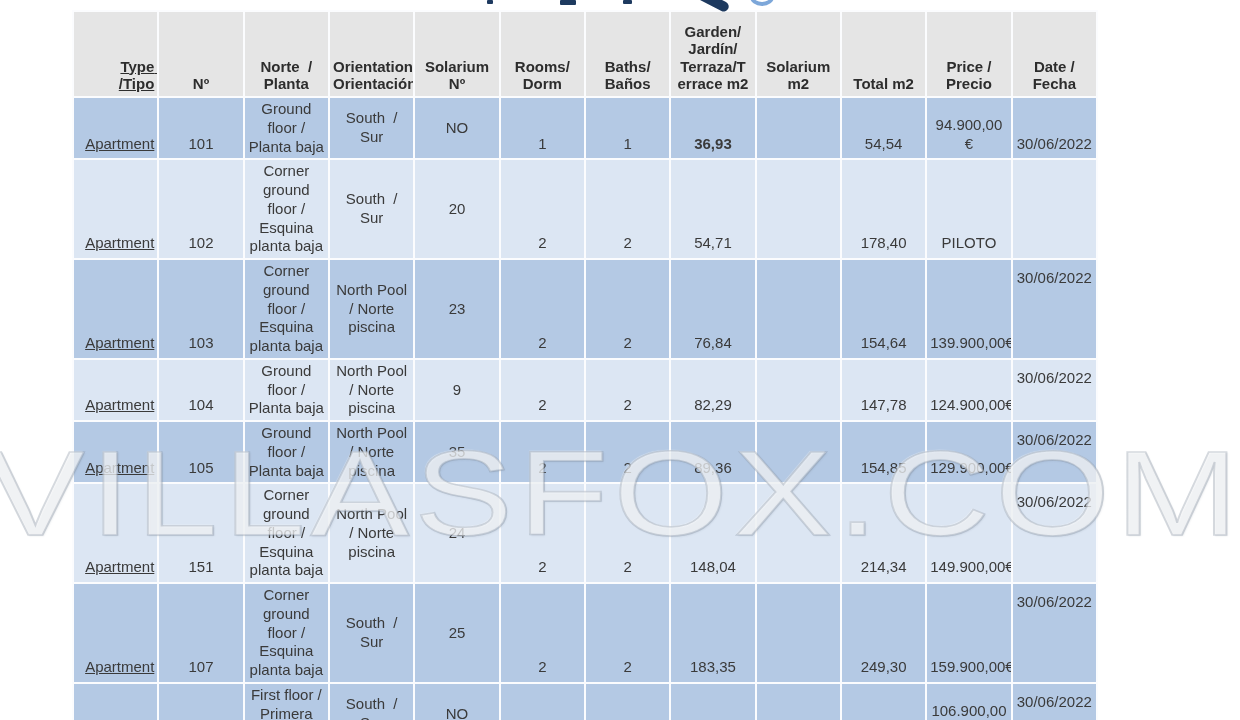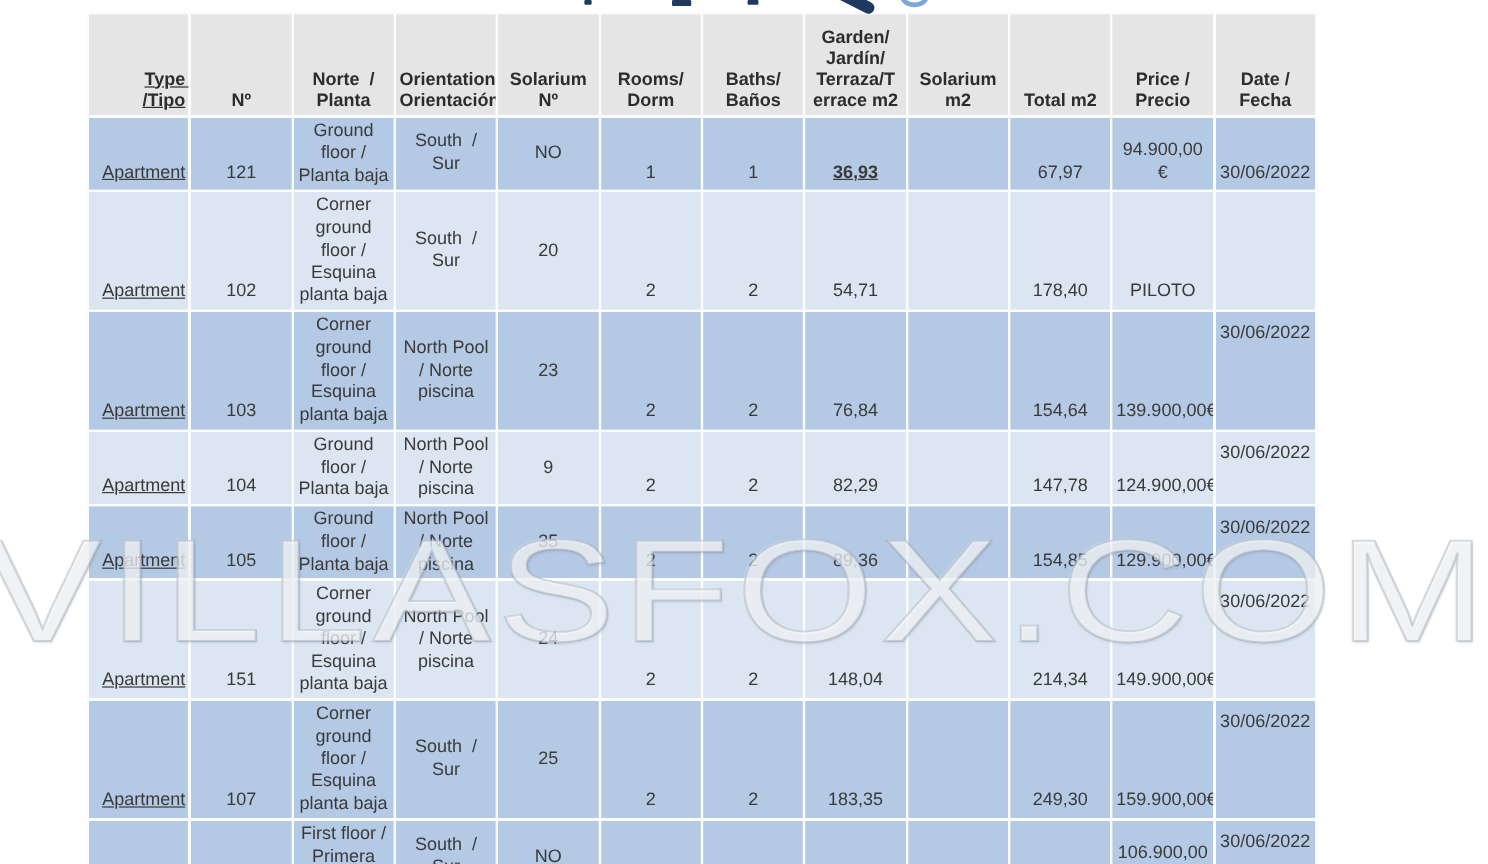--- a/index.html
+++ b/index.html
@@ -36,21 +36,21 @@
     background:#e5e5e5; color:#2d2d2d;
     font-weight:bold; vertical-align:bottom;
     height:86px; padding-bottom:4px; line-height:1.15;
   }
   tbody tr.dark td  { background:#b4c9e4; }
   tbody tr.light td { background:#dce6f3; }
   td.v-bottom { vertical-align:bottom; padding-bottom:5px; }
   td.v-middle { vertical-align:middle; }
   td.v-top    { vertical-align:top; padding-top:9px; }
   th.col-type, td.col-type { text-align:right; padding-left:8px;text-decoration:underline; }
-  td.bold { font-weight:bold;text-decoration:underline; }
+  td.bold { font-weight:bold; }
 
   
   .watermark {
     position:absolute; left:-14px; top:408px; width:1300px; height:170px;
     z-index:5; pointer-events:none;
     font-size:148px; font-weight:normal; letter-spacing:5px;
     color:rgba(255,255,255,0.50);
     -webkit-text-stroke:2px rgba(130,142,158,0.33);
     text-shadow:1px 2px 2px rgba(120,132,150,0.22), -1px -1px 1px rgba(255,255,255,0.45);
     white-space:nowrap; overflow:hidden;
@@ -89,29 +89,29 @@
         <th class="col-solarium">Solarium
 m2</th>
         <th class="col-total">Total m2</th>
         <th class="col-price">Price / Precio</th>
         <th class="col-date">Date / Fecha</th>
       </tr>
   </thead>
   <tbody>
       <tr class="dark" style="height: 58px;">
         <td class="col-type v-bottom">Apartment</td>
-        <td class="col-no v-bottom">121</td>
+        <td class="col-no v-bottom">101</td>
         <td class="col-floor v-middle">Ground floor / Planta baja</td>
         <td class="col-orientation v-middle">South  / Sur</td>
         <td class="col-parking v-middle">NO</td>
         <td class="col-rooms v-bottom">1</td>
         <td class="col-baths v-bottom">1</td>
         <td class="col-garden v-bottom bold">36,93</td>
         <td class="col-solarium v-bottom"></td>
-        <td class="col-total v-bottom">67,97</td>
+        <td class="col-total v-bottom">54,54</td>
         <td class="col-price v-bottom">94.900,00 €</td>
         <td class="col-date v-bottom">30/06/2022</td>
       </tr>
       <tr class="light" style="height: 58px;">
         <td class="col-type v-bottom">Apartment</td>
         <td class="col-no v-bottom">102</td>
         <td class="col-floor v-middle">Corner ground floor / Esquina planta baja</td>
         <td class="col-orientation v-middle">South  / Sur</td>
         <td class="col-parking v-middle">20</td>
         <td class="col-rooms v-bottom">2</td>

